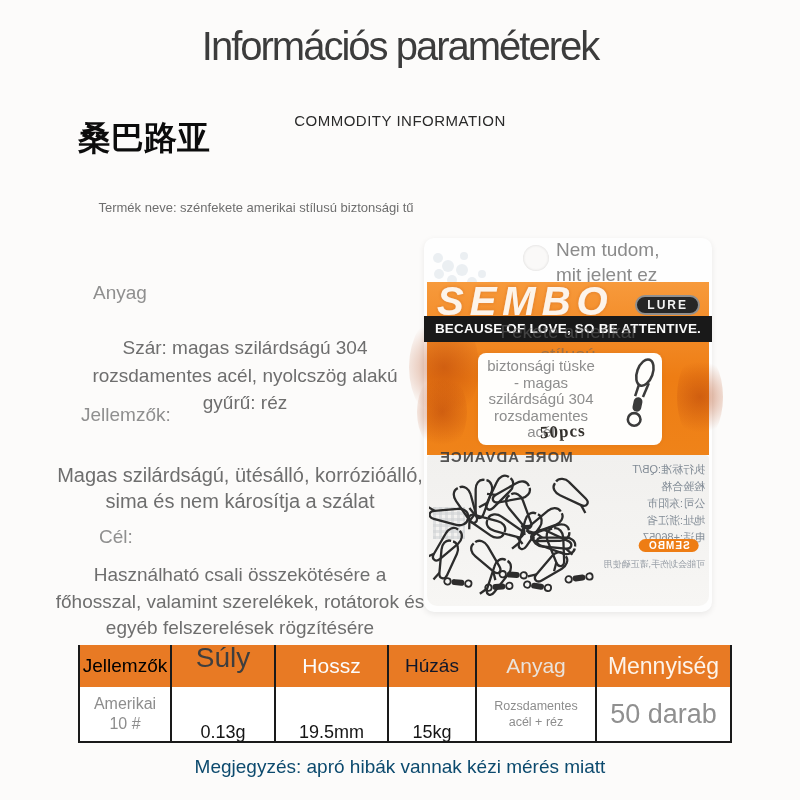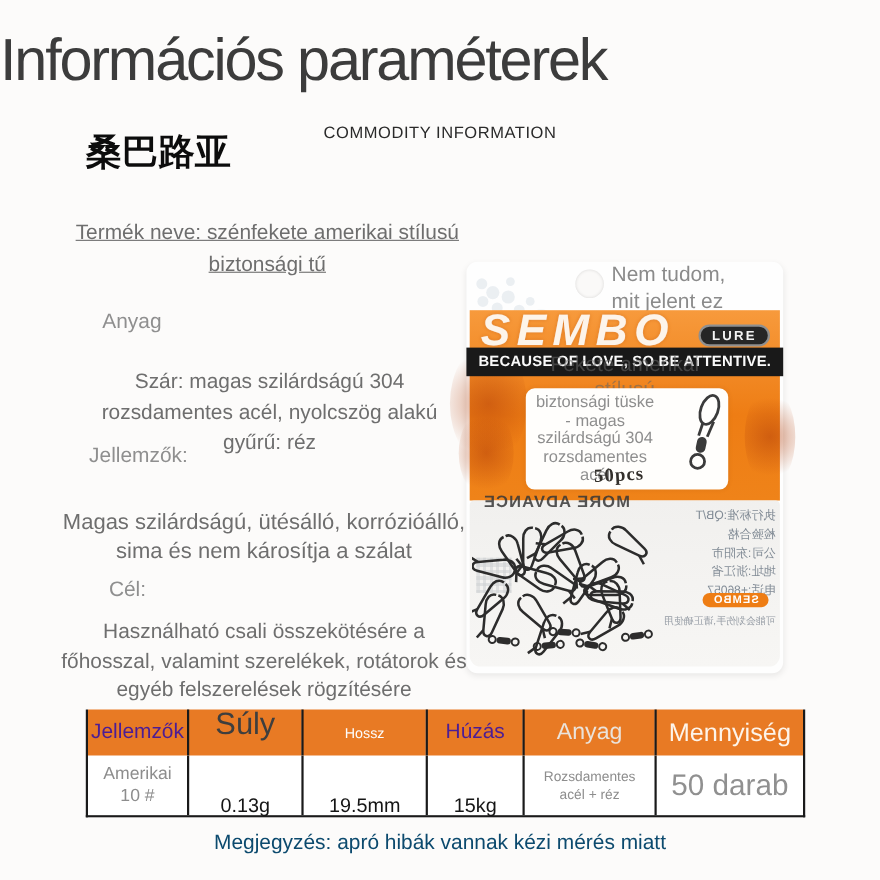--- a/index.html
+++ b/index.html
@@ -1,27 +1,27 @@
 <!DOCTYPE html>
 <html><head>
 <meta charset="utf-8">
 <style>
   html,body{margin:0;padding:0;background:#e9e9e9;}
   .page{position:relative;width:800px;height:800px;background:#fcfbfa;overflow:hidden;
         font-family:"Liberation Sans",sans-serif;margin:0 auto;}
   
-  .title{position:absolute;top:24px;left:0;right:0;
-         font-size:54px;font-weight:400;color:#3c3c3c;letter-spacing:-2px;}
+  .title{position:absolute;top:24px;left:0;right:0;text-align:center;
+         font-size:40px;font-weight:400;color:#3c3c3c;letter-spacing:-2px;}
   .subtitle{position:absolute;top:112px;left:0;right:0;text-align:center;
             font-size:15px;color:#2a2a2a;letter-spacing:.5px;}
   .brand-cn{position:absolute;top:116px;left:78px;font-size:33px;font-weight:700;color:#0c0c0c;}
   
   .d-center{position:absolute;text-align:center;color:#6e6e6e;}
   .d-label{position:absolute;color:#8f8f8f;font-size:19px;}
-  .product-name{top:198px;left:63px;width:360px;font-size:19px;line-height:1.5;text-decoration:underline;}
+  .product-name{top:198px;left:76px;width:360px;font-size:13px;line-height:1.5;}
   .lbl-anyag{top:282px;left:93px;}
   .txt-szar{top:334px;left:65px;width:360px;font-size:19px;line-height:1.45;}
   .lbl-jell{top:404px;left:81px;}
   .txt-jell{top:438px;left:55px;width:370px;font-size:20px;line-height:1.3;margin-top:24px;}
   .lbl-cel{top:526px;left:99px;}
   .txt-cel{top:562px;left:50px;width:380px;font-size:19px;line-height:1.4;}
   
   .package{position:absolute;left:424px;top:238px;width:288px;height:374px;}
   .card{position:absolute;inset:0;background:#fefefe;border-radius:10px;
         box-shadow:0 2px 6px rgba(0,0,0,.08);}
@@ -71,24 +71,24 @@
                  repeating-linear-gradient(90deg,rgba(130,140,150,.5) 0 3px,transparent 3px 6px);}
   .pile{position:absolute;left:2px;top:6px;}
   
   .spec-table{position:absolute;left:78px;top:645px;width:650px;
               display:grid;grid-template-columns:90px 104px 113px 88px 120px 135px;
               grid-template-rows:42px 54px;
               border:2.5px solid #1a1a1a;border-top:none;}
   .hcell{background:#e87a24;display:flex;align-items:center;justify-content:center;}
   .bcell{background:#fff;display:flex;align-items:center;justify-content:center;text-align:center;}
   .hcell:not(:first-child),.bcell:not(:nth-child(7)){border-left:2px solid #1a1a1a;}
-  .h0{color:#4c1d95;font-size:19px;}
+  .h0{color:#000000;font-size:19px;}
   .h1{color:#3e3e3e;font-size:28px;position:relative;top:-8px;}
-  .h2{color:#fcfcfc;font-size:13px;}
-  .h3{color:#4c1d95;font-size:19px;}
+  .h2{color:#fcfcfc;font-size:21px;}
+  .h3{color:#0f172a;font-size:19px;}
   .h4{color:#eae3db;font-size:21px;}
   .h5{color:#fdf4ea;font-size:23px;}
   .c0{color:#8d8d8d;font-size:16px;line-height:1.25;padding:0 8px;}
   .c1,.c2,.c3{color:#151515;font-size:18px;font-weight:400;margin-top:36px;}
   .c4{color:#8d8d8d;font-size:12.5px;line-height:1.3;padding:0 6px;}
   .c5{color:#909090;font-size:27px;}
   
   .note{position:absolute;top:756px;left:0;right:0;text-align:center;font-size:19px;color:#0c4a6e;}
 </style>
 </head>

